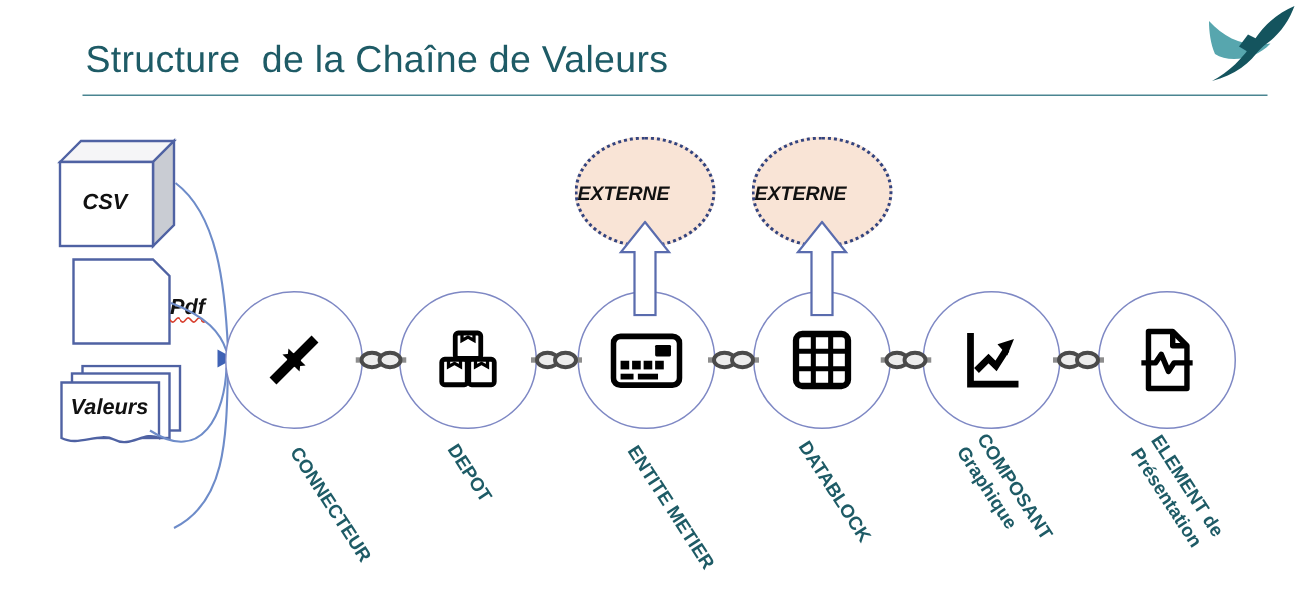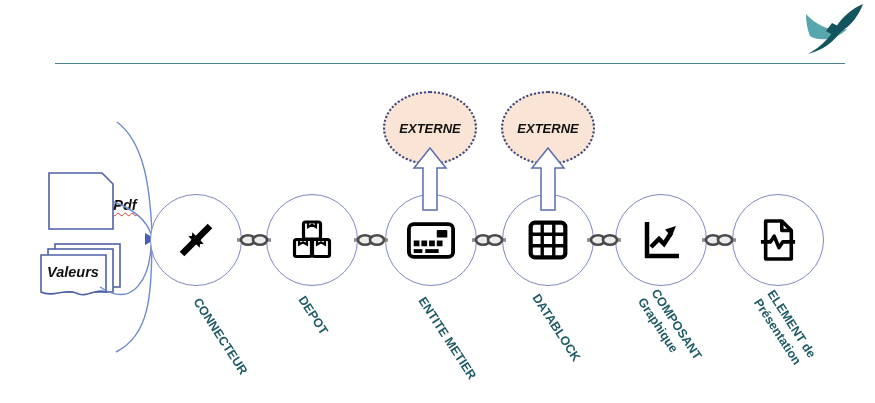--- a/index.html
+++ b/index.html
@@ -32,37 +32,46 @@
   .chainlink{position:absolute;top:232px;z-index:2;}
 
   
   .node-label{position:absolute;color:#1e5b66;font-weight:bold;font-size:12.5px;
               line-height:16px;white-space:nowrap;transform:rotate(57deg);
               transform-origin:0 0;z-index:3;}
 
   
   .externe{position:absolute;top:91px;width:94px;height:74px;border-radius:50%;
            background:#f9e4d6;border:2px dotted #33437e;box-sizing:border-box;
-           display:flex;align-items:center;justify-content:center;z-index:4;
+           display:flex;align-items:center;z-index:4;
            font-style:italic;font-weight:bold;font-size:13px;color:#111;}
   .up-arrow{position:absolute;top:147px;z-index:5;}
 </style>
 </head>
 <body>
 
 <div class="slide">
 
+  <div class="page-title">Structure  de la Chaîne de Valeurs</div>
   <div class="title-rule"></div>
 
   <svg class="logo" width="70" height="56" viewBox="0 0 64 56">
     <path d="M3 12 C14 24 28 30 44 27 C34 38 16 40 7 34 C4 27 3 19 3 12 Z" fill="#57a6ae"></path>
     <path d="M60 2 C50 6 40 14 33 25 C26 37 16 46 5 52 C20 48 31 40 37 30 C48 24 56 13 60 2 Z" fill="#14545e"></path>
     <path d="M29 21 L41 27 L33 35 L23 29 Z" fill="#14545e"></path>
   </svg>
 
+  <div class="src" style="left:38px;top:92px;width:80px;height:74px;">
+    <svg width="80" height="74" viewBox="0 0 80 74">
+      <polygon points="2,16 16,2 78,2 64,16" fill="#f5f5f7" stroke="#4f62a3" stroke-width="1.6"></polygon>
+      <polygon points="64,16 78,2 78,58 64,72" fill="#c9ccd3" stroke="#4f62a3" stroke-width="1.6"></polygon>
+      <rect x="2" y="16" width="62" height="56" fill="#ffffff" stroke="#4f62a3" stroke-width="1.6"></rect>
+    </svg>
+    <span class="src-label" style="top:35px;width:64px;">CSV</span>
+  </div>
 
   <div class="src" style="left:48px;top:172px;width:66px;height:58px;">
     <svg width="66" height="58" viewBox="0 0 66 58">
       <path d="M1 1 H54 L65 12 V57 H1 Z" fill="#ffffff" stroke="#4f62a3" stroke-width="1.6"></path>
     </svg>
     <span class="src-label misspell" style="top:25px;margin-left:44px;">Pdf</span>
   </div>
 
   <div class="src" style="left:40px;top:243px;width:82px;height:56px;">
     <svg width="82" height="56" viewBox="0 0 82 56">

